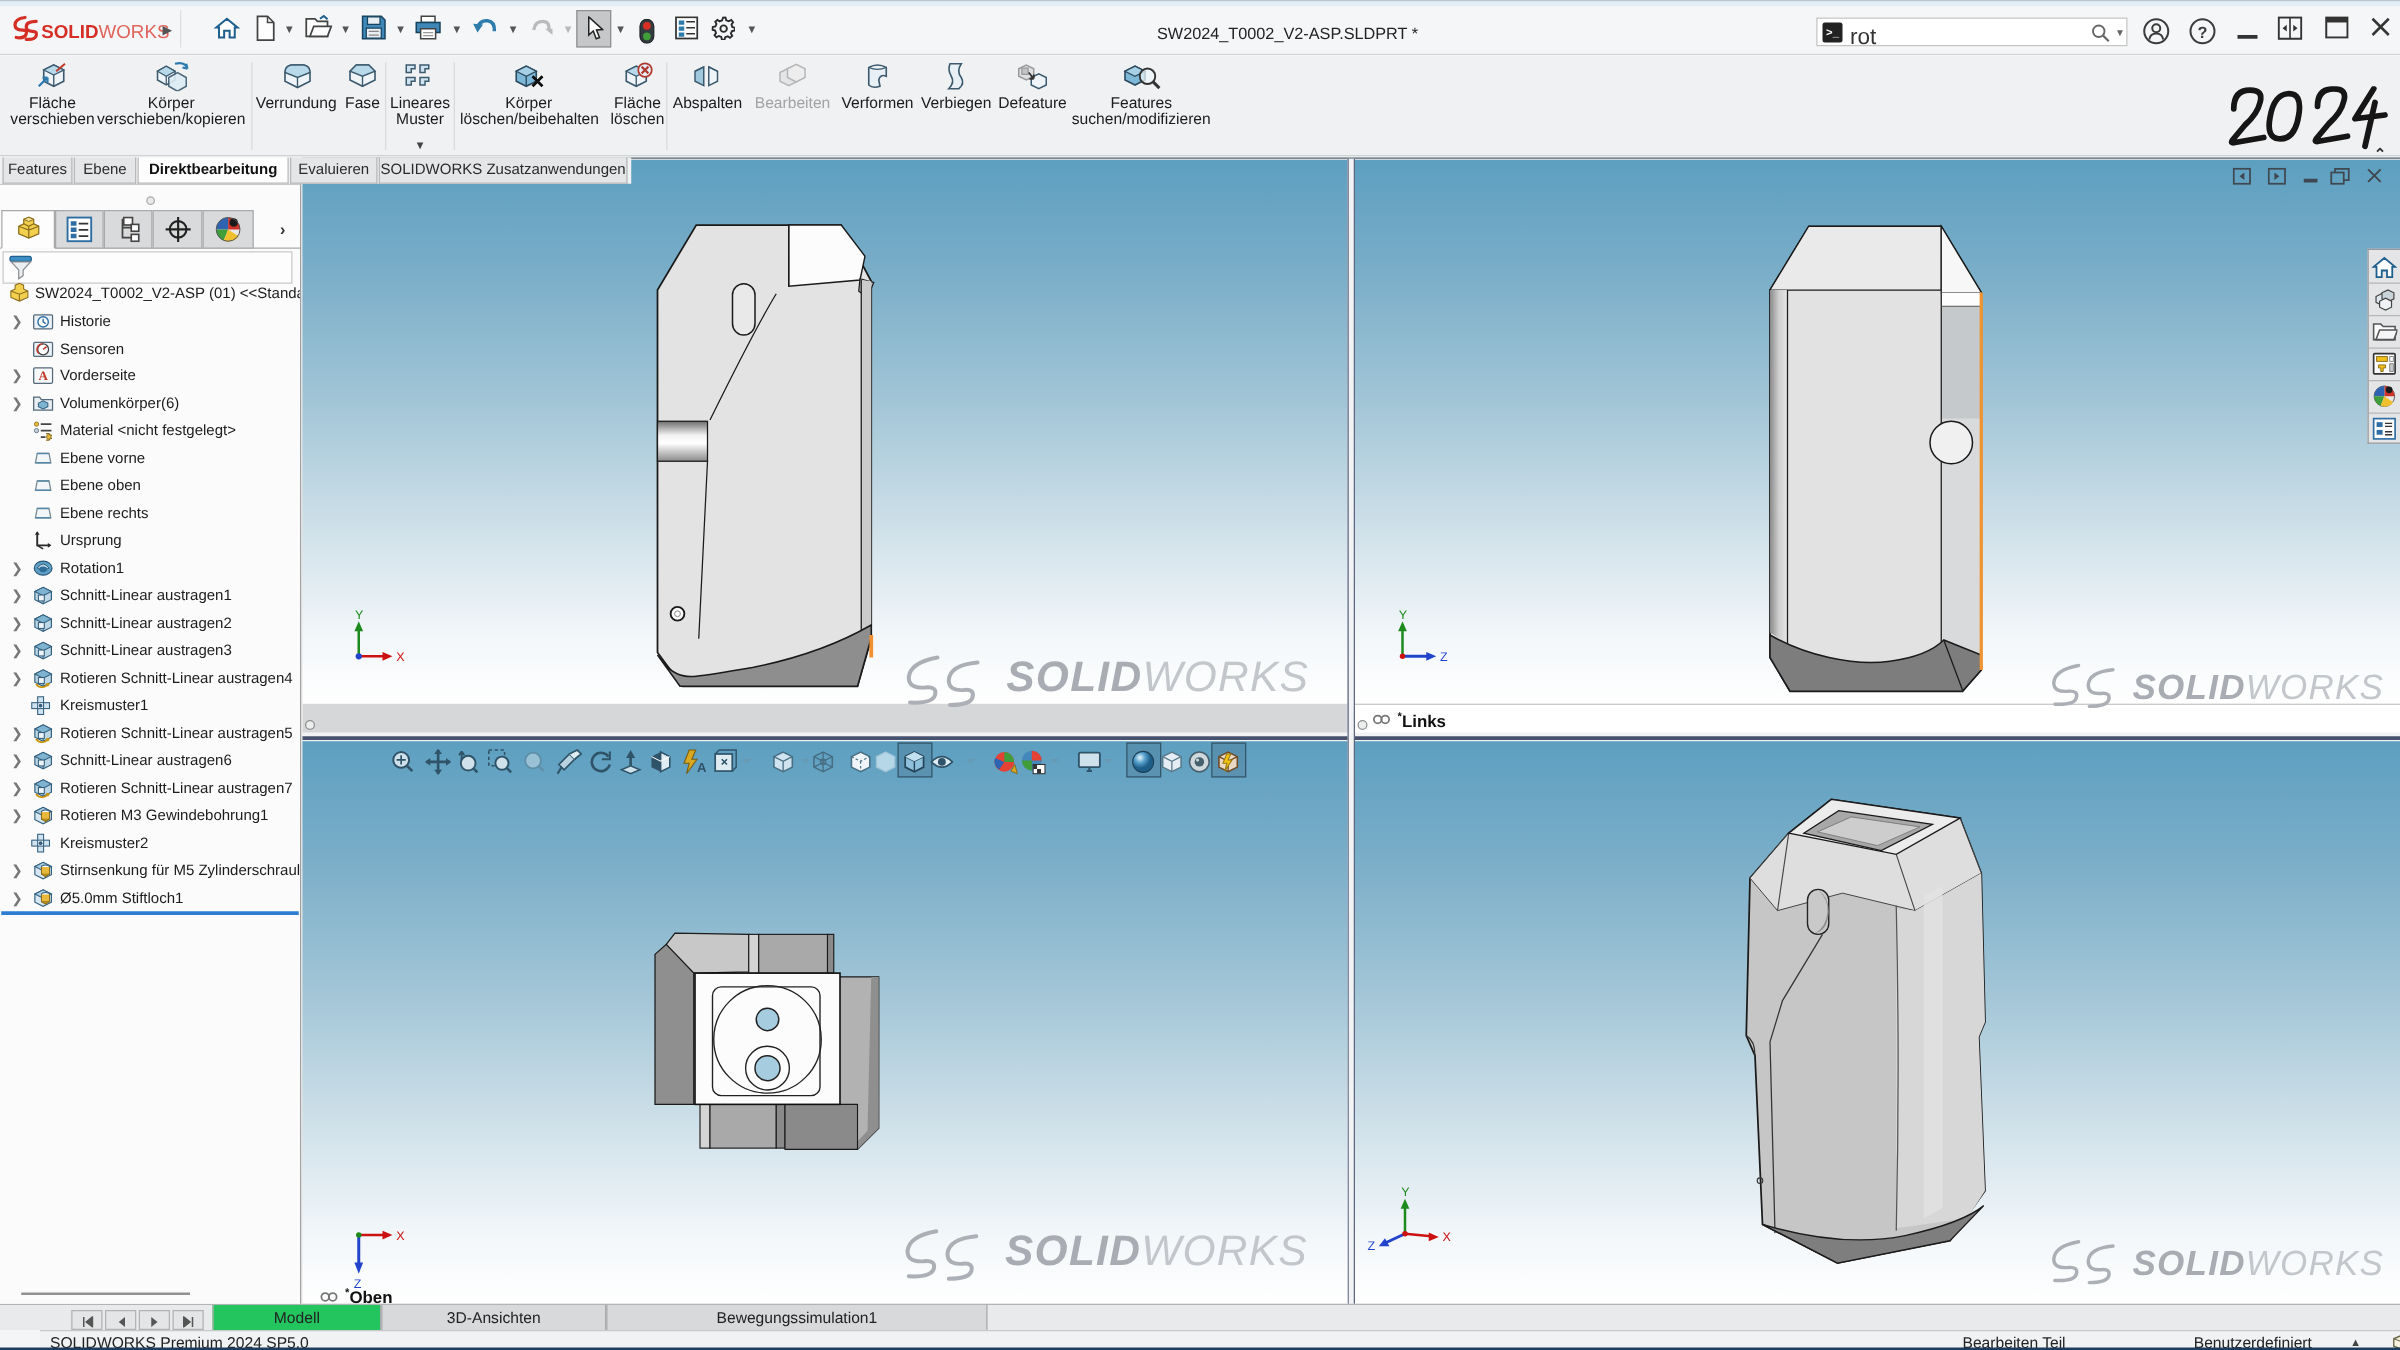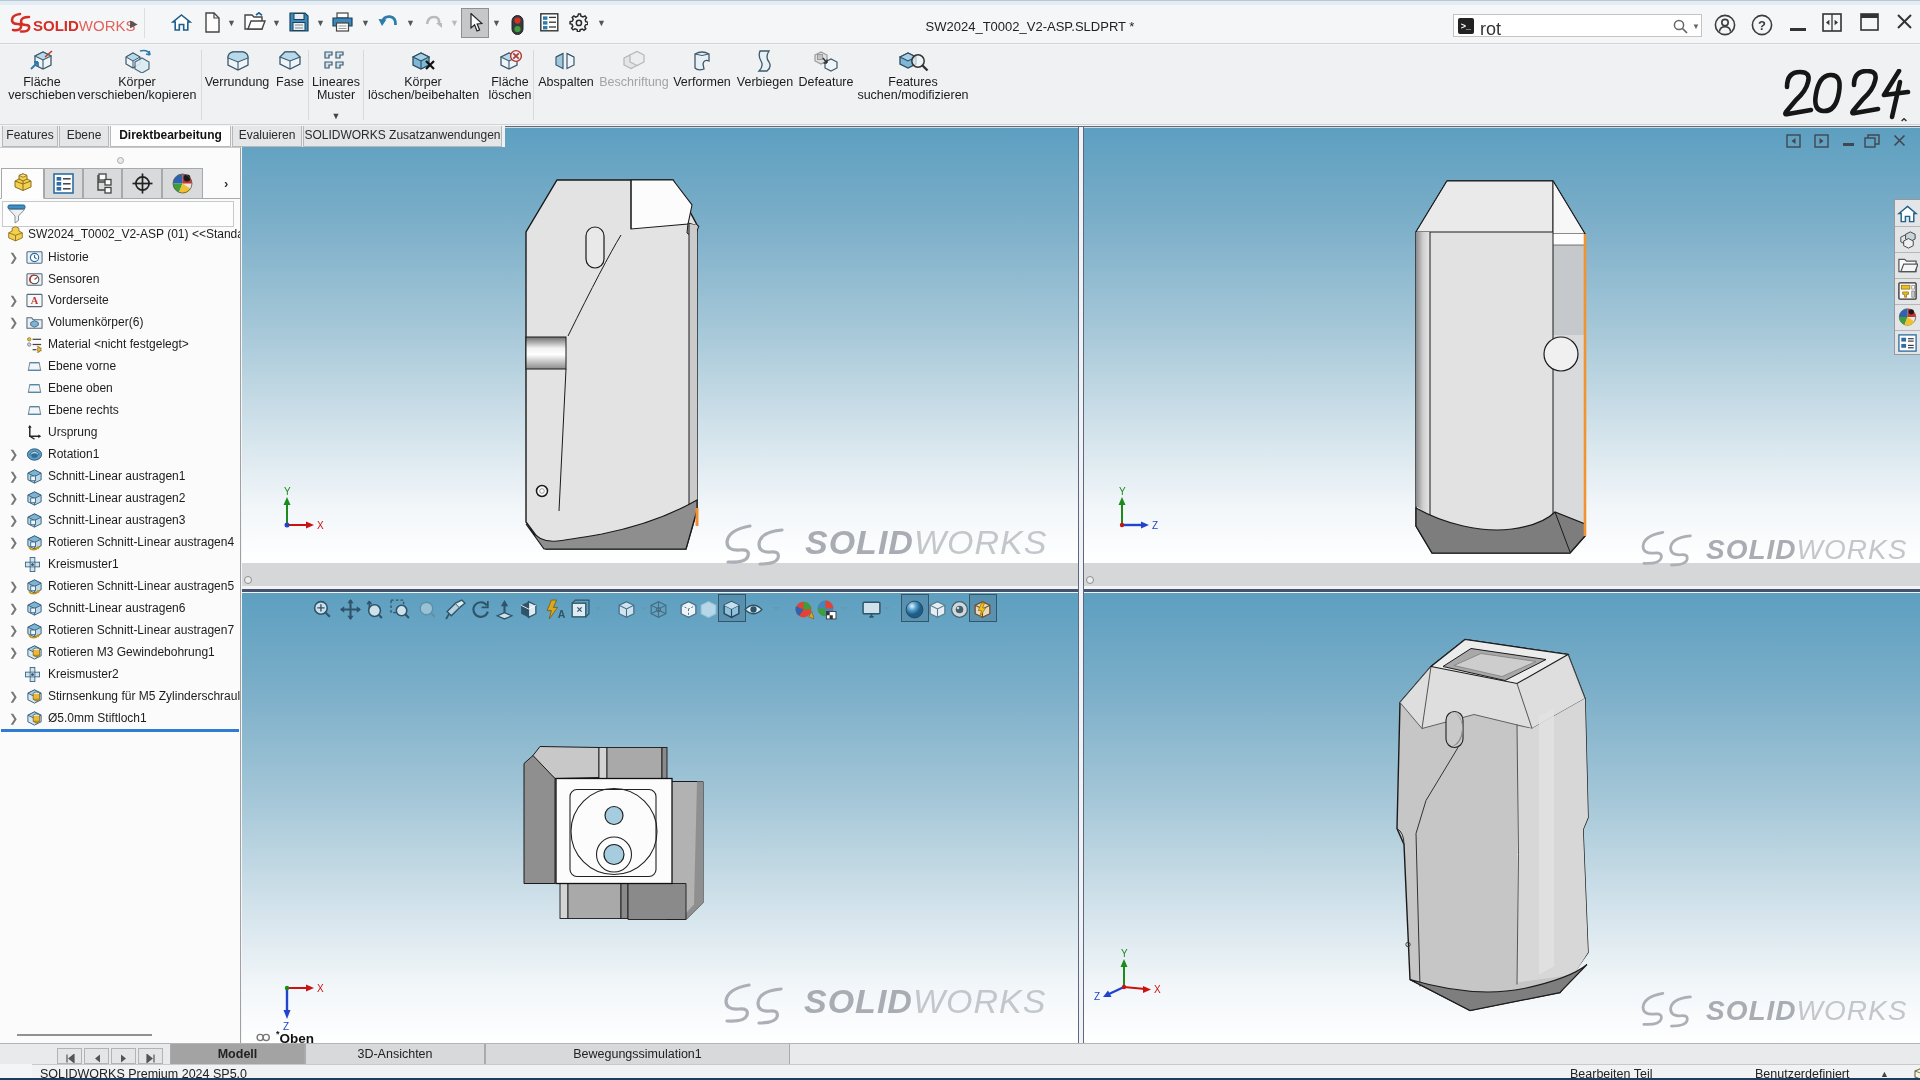--- a/index.html
+++ b/index.html
@@ -43,21 +43,21 @@
 .whitestrip{position:absolute;background:#fff;border-top:1px solid #c9cacb;}
 .hicon{position:absolute;top:472px;width:21px;height:21px;}
 .hdd{position:absolute;top:480px;width:7px;height:5px;background:linear-gradient(180deg,#6f8fa0,transparent);clip-path:polygon(0 0,100% 0,50% 100%);opacity:.55;}
 .hpress{position:absolute;top:467px;width:28px;height:28px;background:rgba(70,110,135,.30);border:1px solid #33566b;}
 #taskstrip{position:absolute;left:1652px;top:72px;width:26px;height:156px;background:#e4e5e6;border:1px solid #97989c;border-right:none;}
 .tsico{position:absolute;left:2px;width:21px;height:20px;}
 .navbtn{position:absolute;top:4px;width:25px;height:16px;background:#e4e5e6;border:1px solid #b2b3b4;text-align:center;line-height:12px;padding-top:3px;}
 
 #doctabs{position:absolute;left:0;top:1043px;width:1920px;height:21px;background:#e9eaeb;border-top:1px solid #b3b4b5;}
 .dtab{position:absolute;top:0;height:21px;border:1px solid #a9aaab;border-top:none;background:#d8d9da;font-size:12.5px;color:#222;text-align:center;line-height:20px;}
-.dtab.active{background:#a3a3a3;font-weight:bold;}
+.dtab.active{background:#22c55e;font-weight:normal;}
 #statusbar{position:absolute;left:0;top:1064px;width:1920px;height:16px;background:#f1f2f3;border-top:1px solid #c8c9ca;font-size:12.5px;color:#222;margin-left:32px;}
 #btmline{position:absolute;left:0;top:1078px;width:1920px;height:2px;background:#1d3d5f;}
 </style>
 </head>
 <body>
 <div id="root">
   <div id="titlebar">
 
     <svg class="abs" style="left:8px;top:11px" width="24" height="24" viewBox="0 0 24 24">
       <g fill="none" stroke="#d42e26" stroke-width="2.6" stroke-linecap="round">
@@ -262,21 +262,21 @@
         <path d="M14 4.5 L21 8 L21 16 L14 19.5 Z" fill="#eef4f8" stroke="#3c5a6e" stroke-width="1.2"></path>
         <path d="M3 8 L10 4.5 M14 4.5 L21 8" stroke="#3c5a6e" stroke-width="1"></path>
       </svg>
       <div class="lbl">Abspalten</div>
     </div>
     <div class="rbtn gray" style="left:598px;width:72px">
       <svg width="28" height="24" viewBox="0 0 28 24">
         <path d="M4 9 L11 5.5 L18 9 L18 16 L11 19.5 L4 16 Z" fill="#e4e5e6" stroke="#b5b6b7" stroke-width="1.2"></path>
         <path d="M10 6 L17 2.5 L24 6 L24 13 L17 16.5 L10 13 Z" fill="#ededee" stroke="#b5b6b7" stroke-width="1.2"></path>
       </svg>
-      <div class="lbl">Beschriftung</div>
+      <div class="lbl">Bearbeiten</div>
     </div>
     <div class="rbtn" style="left:668px;width:68px">
       <svg width="24" height="24" viewBox="0 0 24 24">
         <path d="M5 5 Q12 1 19 5 L19 12 Q14 10 13 15 L14 20 Q8 22 5 19 Z" fill="#e8f0f5" stroke="#3c5a6e" stroke-width="1.3"></path>
         <path d="M5 5 Q12 8 19 5" fill="none" stroke="#3c5a6e" stroke-width="1"></path>
       </svg>
       <div class="lbl">Verformen</div>
     </div>
     <div class="rbtn" style="left:732px;width:66px">
       <svg width="22" height="24" viewBox="0 0 22 24">
@@ -629,20 +629,27 @@
         <rect x="469" y="95" width="32" height="90" fill="#c6c9cb"></rect>
         <rect x="469" y="185" width="32" height="195" fill="#d8dadc"></rect>
         <line x1="469" y1="84" x2="469" y2="386" stroke="#1a1a1a" stroke-width="1"></line>
         <line x1="469" y1="95" x2="501" y2="95" stroke="#555" stroke-width="0.8"></line>
         <circle cx="477" cy="204" r="17" fill="#f0f0f0" stroke="#1a1a1a" stroke-width="1.2"></circle>
         <path d="M332 358 C360 374 398 383 428 379 C450 376 464 369 471 362 L501 374 L501 386 L486 403 L348 403 L332 376 Z" fill="#7d7d7d" stroke="#1a1a1a" stroke-width="1.2"></path>
         <path d="M471 362 L486 402" fill="none" stroke="#1a1a1a" stroke-width="1"></path>
         <line x1="501" y1="84" x2="501" y2="386" stroke="#ef9430" stroke-width="2.6"></line>
       </svg>
     </div>
+    <div class="whitestrip" style="left:842px;top:436px;width:836px;height:24px">
+      <svg class="abs" style="left:14px;top:6px" width="15" height="11" viewBox="0 0 15 11">
+          <circle cx="4.2" cy="5.5" r="3.1" fill="none" stroke="#777" stroke-width="1.4"></circle>
+          <circle cx="10.2" cy="5.5" r="3.1" fill="none" stroke="#777" stroke-width="1.4"></circle>
+        </svg>
+      <div class="vplabel" style="left:34px;top:4px"><sup style="font-size:9px">*</sup>Links</div>
+    </div>
     <div class="abs" style="left:0;top:459px;width:1678px;height:7px;background:#f2f3f5"></div>
     <div class="abs" style="left:0;top:462px;width:1678px;height:2.5px;background:#46526e"></div>
     <div class="abs" style="left:836px;top:0;width:6px;height:917px;background:#f2f3f5;border-left:1.5px solid #5e6781;border-right:1.5px solid #5e6781"></div>
     <div class="abs" style="left:2px;top:449px;width:8px;height:8px;border:1px solid #8d8e8f;border-radius:50%;background:#eceded;z-index:5"></div>
     <div class="abs" style="left:844px;top:449px;width:8px;height:8px;border:1px solid #8d8e8f;border-radius:50%;background:#eceded;z-index:5"></div>
     <div class="vp" style="left:0;top:466px;width:836px;height:451px" id="vp-bl">
       <svg width="836" height="451" viewBox="0 0 836 448">
         <path d="M291 161 L298 152 L357 153 L357 183 L313 184 L295 169 Z" fill="#c8c8c8" stroke="#1a1a1a" stroke-width="1"></path>
         <path d="M282 169 L291 161 L313 184 L313 289 L282 289 Z" fill="#8f8f8f" stroke="#1a1a1a" stroke-width="1"></path>
         <rect x="357" y="153" width="8" height="31" fill="#d4d4d4" stroke="#1a1a1a" stroke-width="0.9"></rect>

